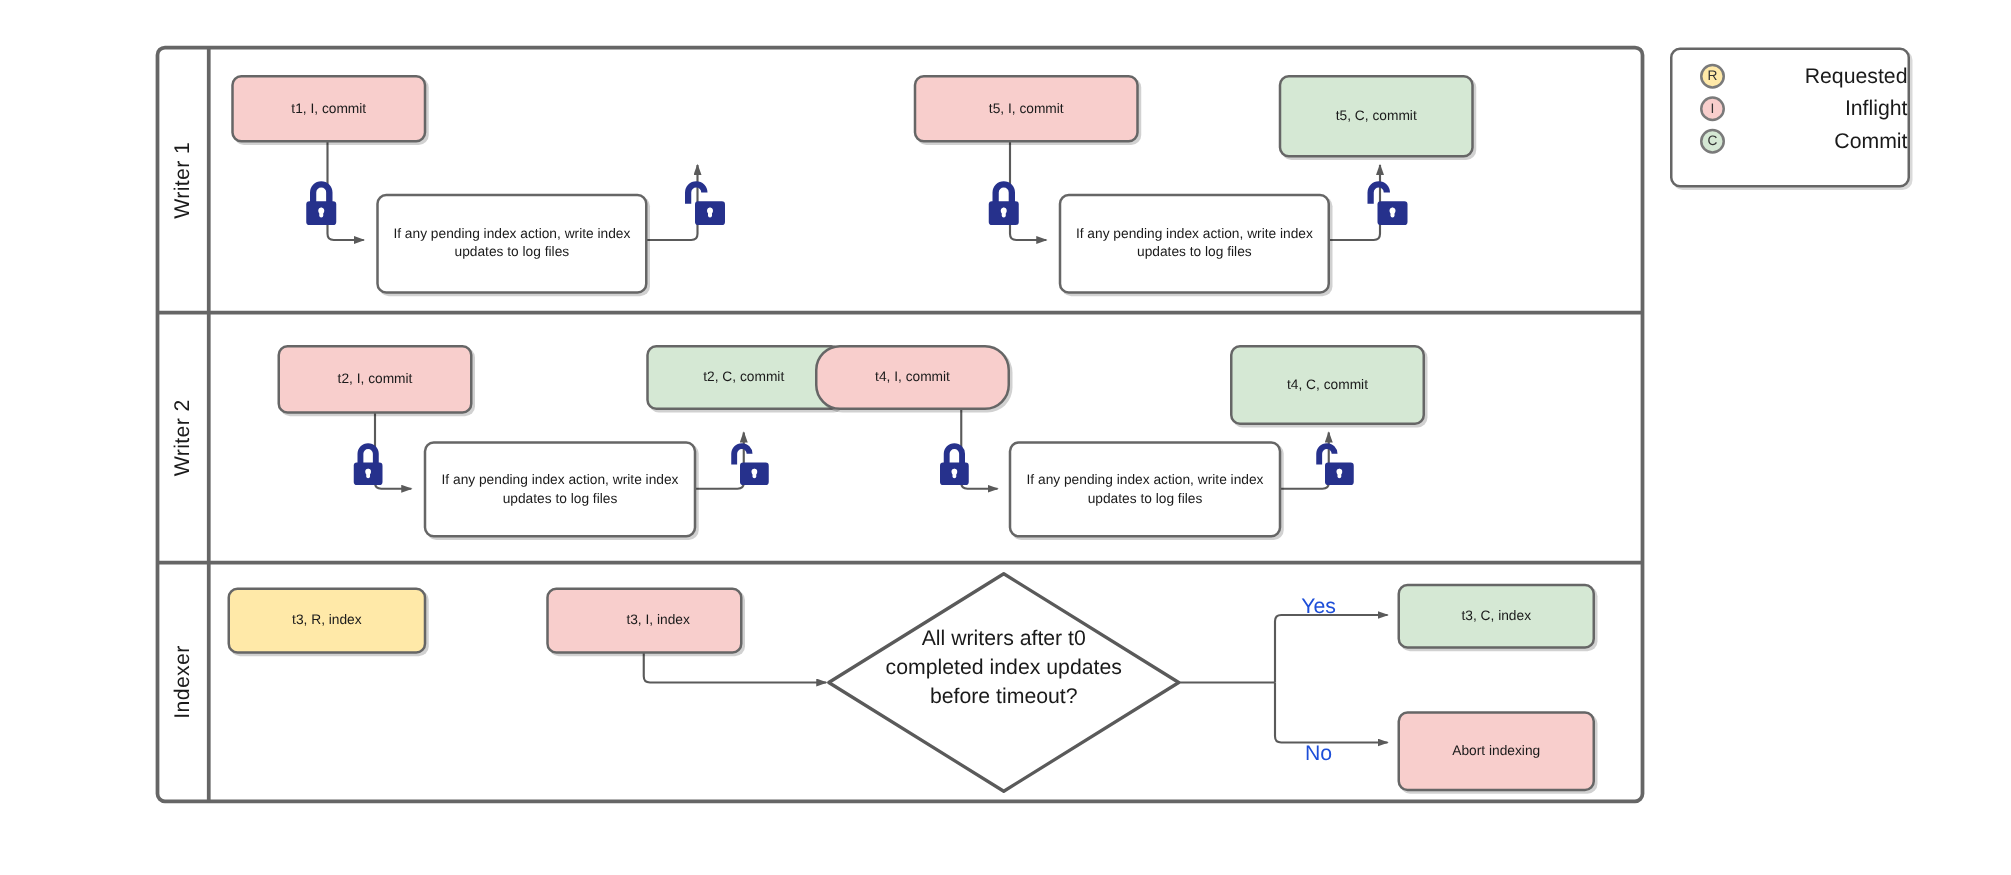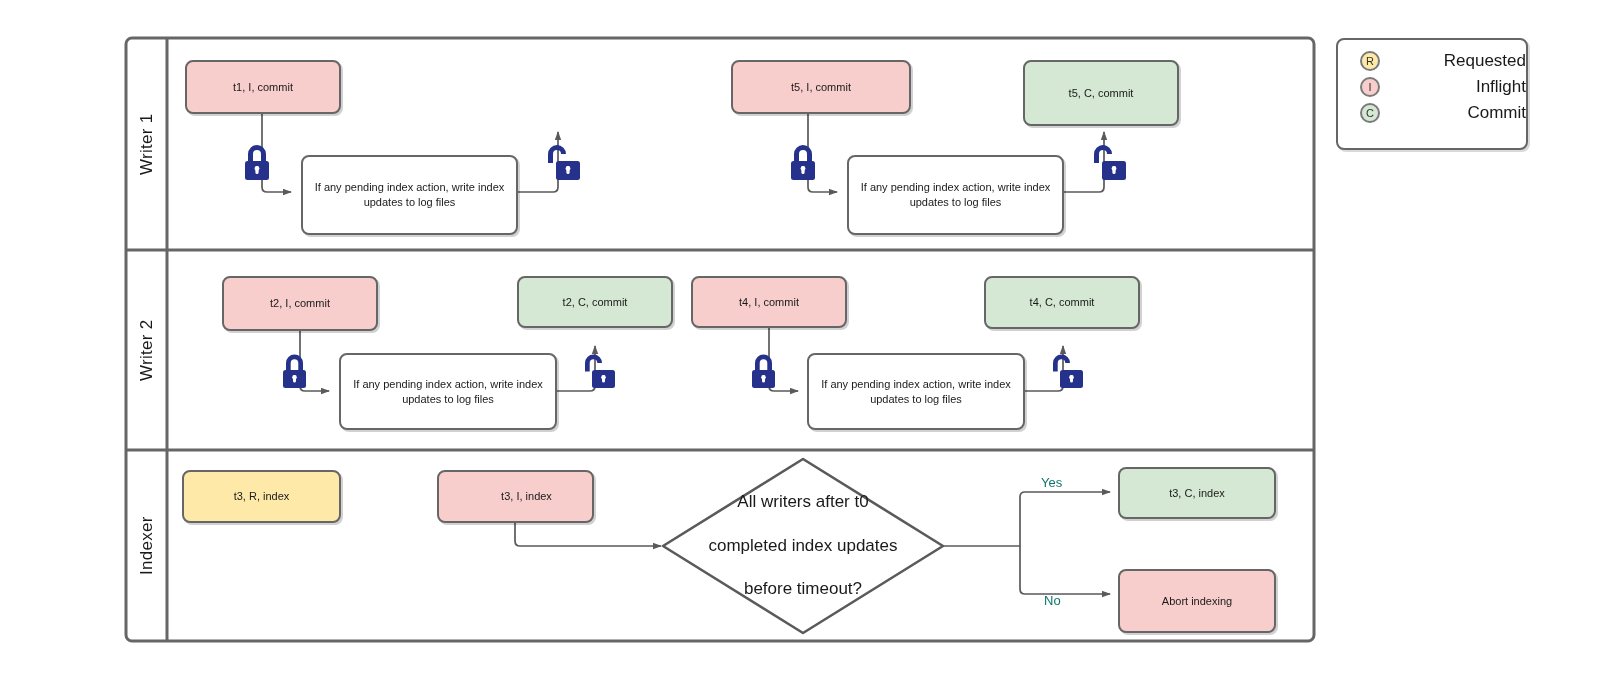--- a/index.html
+++ b/index.html
@@ -57,32 +57,30 @@
     color: #1a1a1a;
     writing-mode: vertical-rl;
     transform: rotate(180deg);
     white-space: nowrap;
     letter-spacing: 0.3px;
   }
   .diamond-text {
     position: absolute;
     display: flex;
     align-items: center;
-    justify-content: center;
     text-align: center;
     font-size: 17px;
     color: #1a1a1a;
     line-height: 1.35;
     pointer-events: none;
-    gap: 21px;
   }
   .edge-label {
     position: absolute;
-    font-size: 13px;
-    color: #0f766e;
+    font-size: 17px;
+    color: #1d4ed8;
     white-space: nowrap;
     text-align: right;
   }
   
   #legend {
     position: absolute;
     left: 1336px;
     top: 38px;
     width: 192px;
     height: 112px;
@@ -222,23 +220,23 @@
   <div class="node fill-white" style="left:301px; top:155px; width:217px; height:80px;">If any pending index action, write index updates to log files</div>
 
   <div class="node fill-pink" style="left:731px; top:60px; width:180px; height:54px;">t5, I, commit</div>
   <div class="node fill-white" style="left:847px; top:155px; width:217px; height:80px;">If any pending index action, write index updates to log files</div>
   <div class="node fill-green" style="left:1023px; top:60px; width:156px; height:66px;">t5, C, commit</div>
 
   <div class="node fill-pink" style="left:222px; top:276px; width:156px; height:55px;">t2, I, commit</div>
   <div class="node fill-white" style="left:339px; top:353px; width:218px; height:77px;">If any pending index action, write index updates to log files</div>
   <div class="node fill-green" style="left:517px; top:276px; width:156px; height:52px;">t2, C, commit</div>
 
-  <div class="node fill-pink" style="left:691px; top:276px; width:156px; height:52px;">t4, I, commit</div>
+  <div class="node fill-pink" style="left:652px; top:276px; width:156px; height:52px;border-radius:20px;">t4, I, commit</div>
   <div class="node fill-white" style="left:807px; top:353px; width:218px; height:77px;">If any pending index action, write index updates to log files</div>
-  <div class="node fill-green" style="left:984px; top:276px; width:156px; height:53px;">t4, C, commit</div>
+  <div class="node fill-green" style="left:984px; top:276px; width:156px; height:64px;">t4, C, commit</div>
 
   <div class="node fill-yellow" style="left:182px; top:470px; width:159px; height:53px;">t3, R, index</div>
   <div class="node fill-pink" style="left:437px; top:470px; width:157px; height:53px;padding-left:28px;">t3, I, index</div>
   <div class="node fill-green" style="left:1118px; top:467px; width:158px; height:52px;">t3, C, index</div>
   <div class="node fill-pink" style="left:1118px; top:569px; width:158px; height:64px;">Abort indexing</div>
 
   <div class="diamond-text" style="left:680px; top:500px; width:246px; height:92px; flex-direction:column;">
     <span>All writers after t0</span>
     <span>completed index updates</span>
     <span>before timeout?</span>

